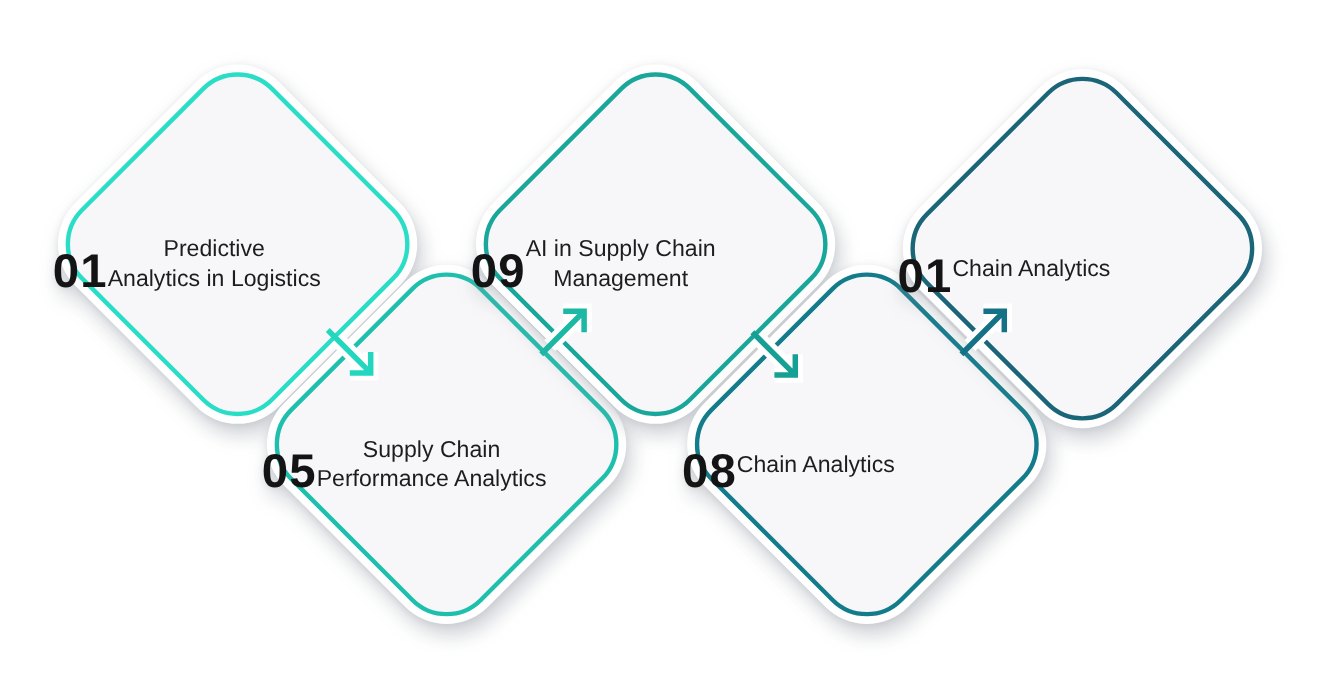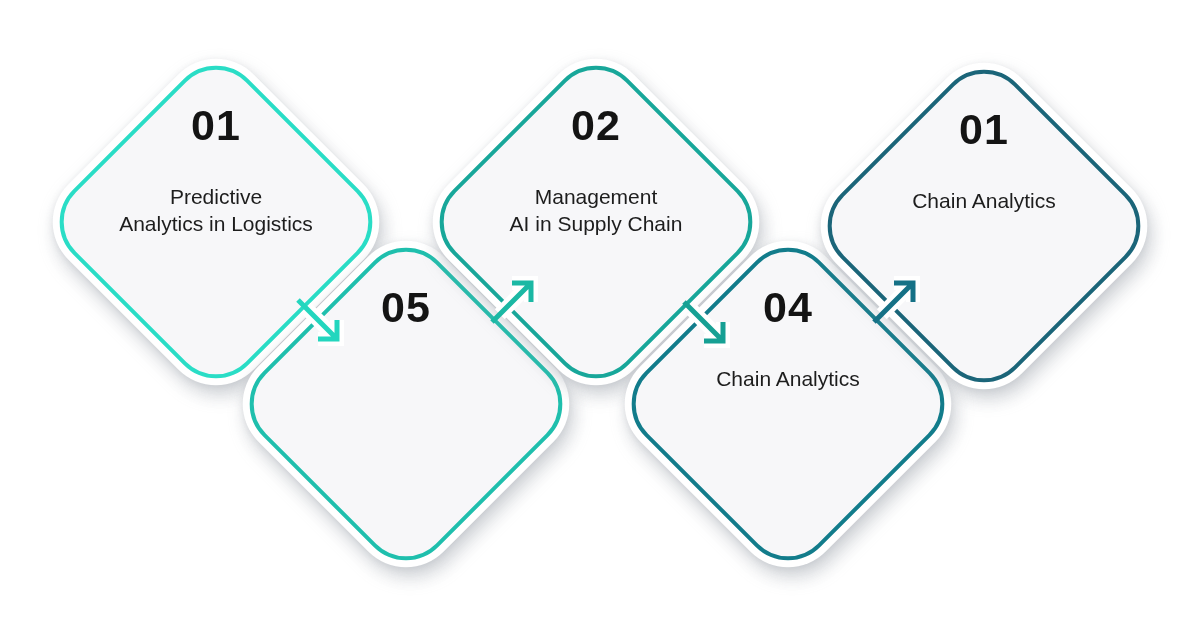--- a/index.html
+++ b/index.html
@@ -27,21 +27,20 @@
     border-radius:46px;
     border:4px solid #000;
     background:#f7f7f9;
     box-shadow:0 0 0 7px #ffffff;
   }
   .content{
     position:absolute;
     left:-168px;top:-168px;
     width:336px;height:336px;
     display:flex;
-    flex-direction:column;
     align-items:center;
     text-align:center;
     pointer-events:none;
   }
   .num{
     margin-top:50px;
     font-size:43px;
     line-height:1;
     font-weight:800;
     letter-spacing:1px;
@@ -73,36 +72,40 @@
         <div class="title">
           <div>Predictive</div>
           <div>Analytics in Logistics</div>
         </div>
       </div>
     </div>
     <div class="diamond" style="left: 406px; top: 404px; z-index: 11;">
       <div class="square" style="border-color: rgb(31, 191, 173);"></div>
       <div class="content">
         <div class="num">05</div>
+        <div class="title">
+          <div>Supply Chain</div>
+          <div>Performance Analytics</div>
+        </div>
       </div>
     </div>
     <div class="diamond" style="left: 596px; top: 222px; z-index: 12;">
       <div class="square" style="border-color: rgb(24, 167, 154);"></div>
       <div class="content">
-        <div class="num">02</div>
+        <div class="num">09</div>
         <div class="title">
+          <div>AI in Supply Chain</div>
           <div>Management</div>
-          <div>AI in Supply Chain</div>
         </div>
       </div>
     </div>
     <div class="diamond" style="left: 788px; top: 404px; z-index: 13;">
       <div class="square" style="border-color: rgb(18, 124, 139);"></div>
       <div class="content">
-        <div class="num">04</div>
+        <div class="num">08</div>
         <div class="title">
           <div>Chain Analytics</div>
         </div>
       </div>
     </div>
     <div class="diamond" style="left: 984px; top: 226px; z-index: 14;">
       <div class="square" style="border-color: rgb(27, 101, 121);"></div>
       <div class="content">
         <div class="num">01</div>
         <div class="title">

